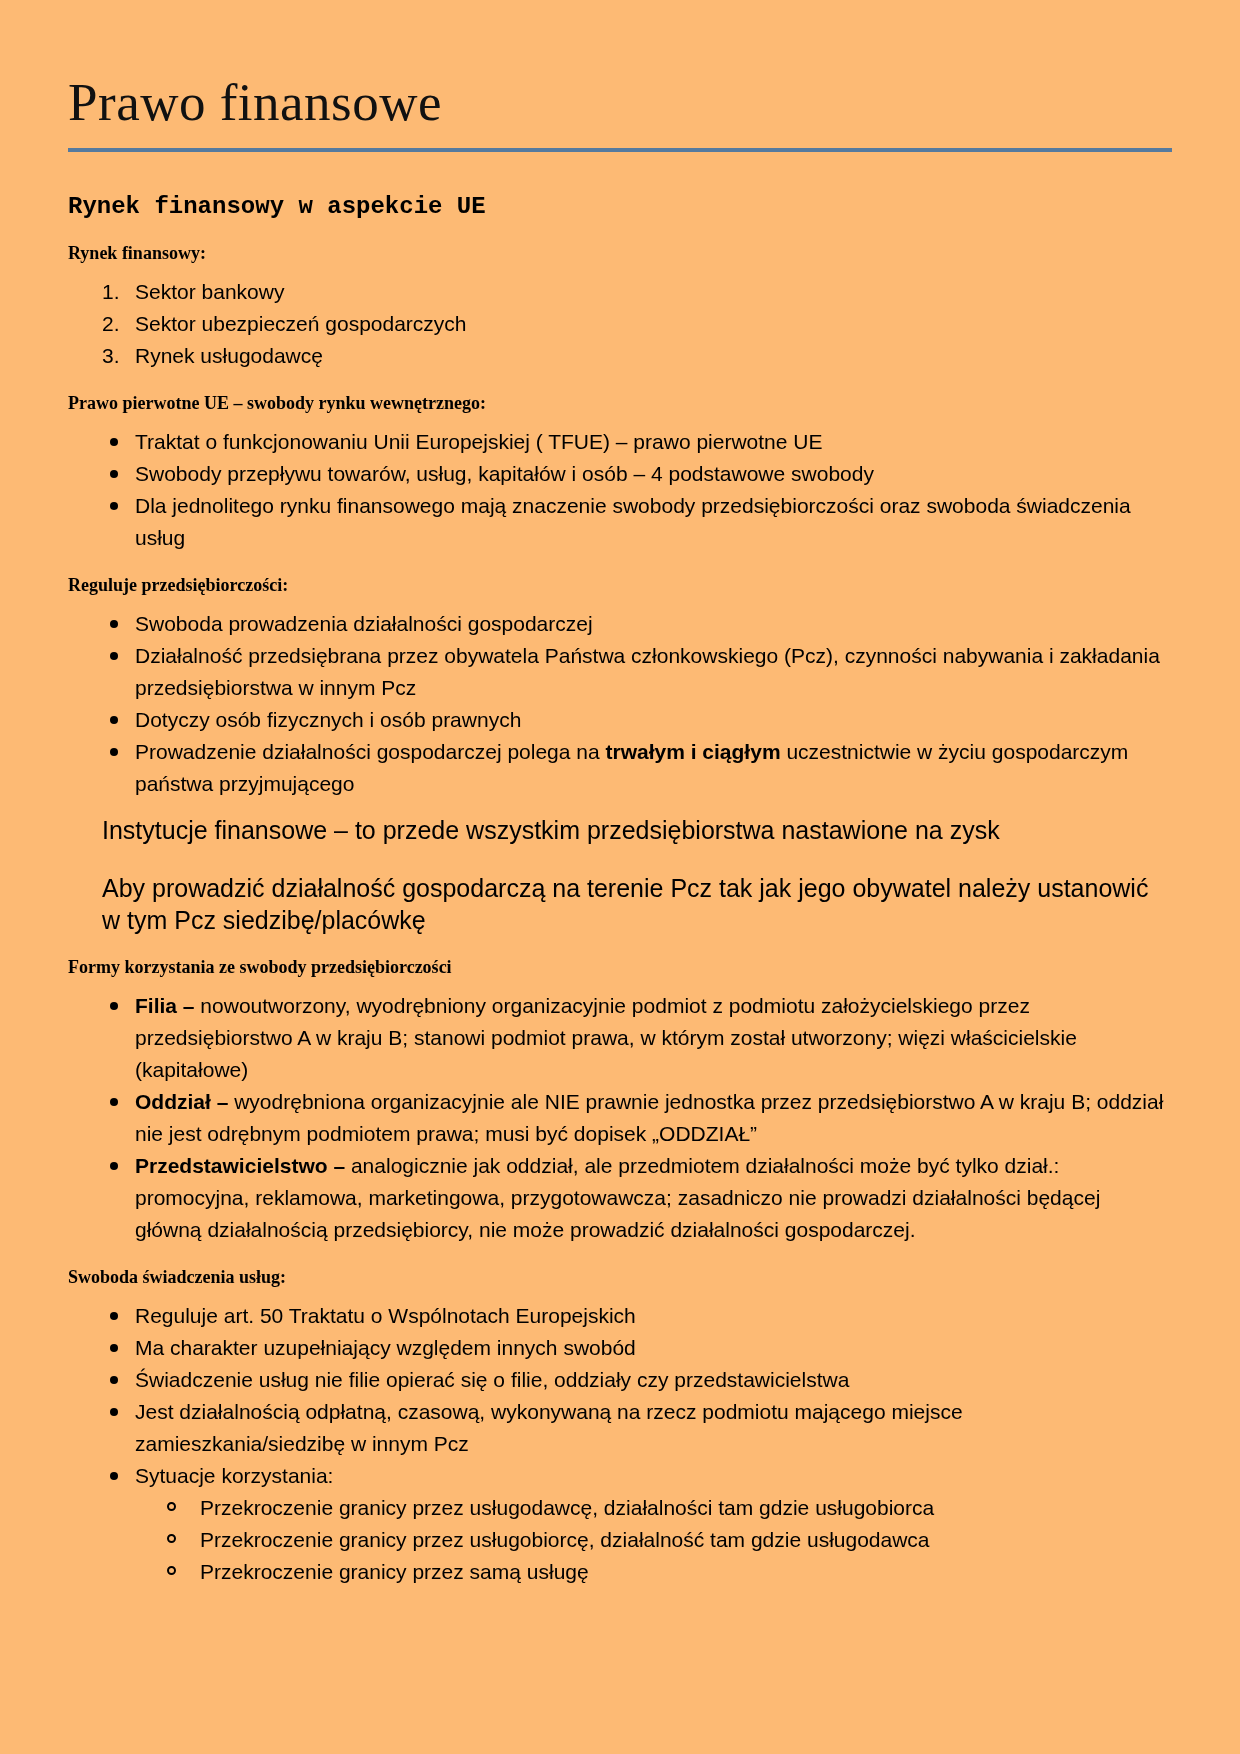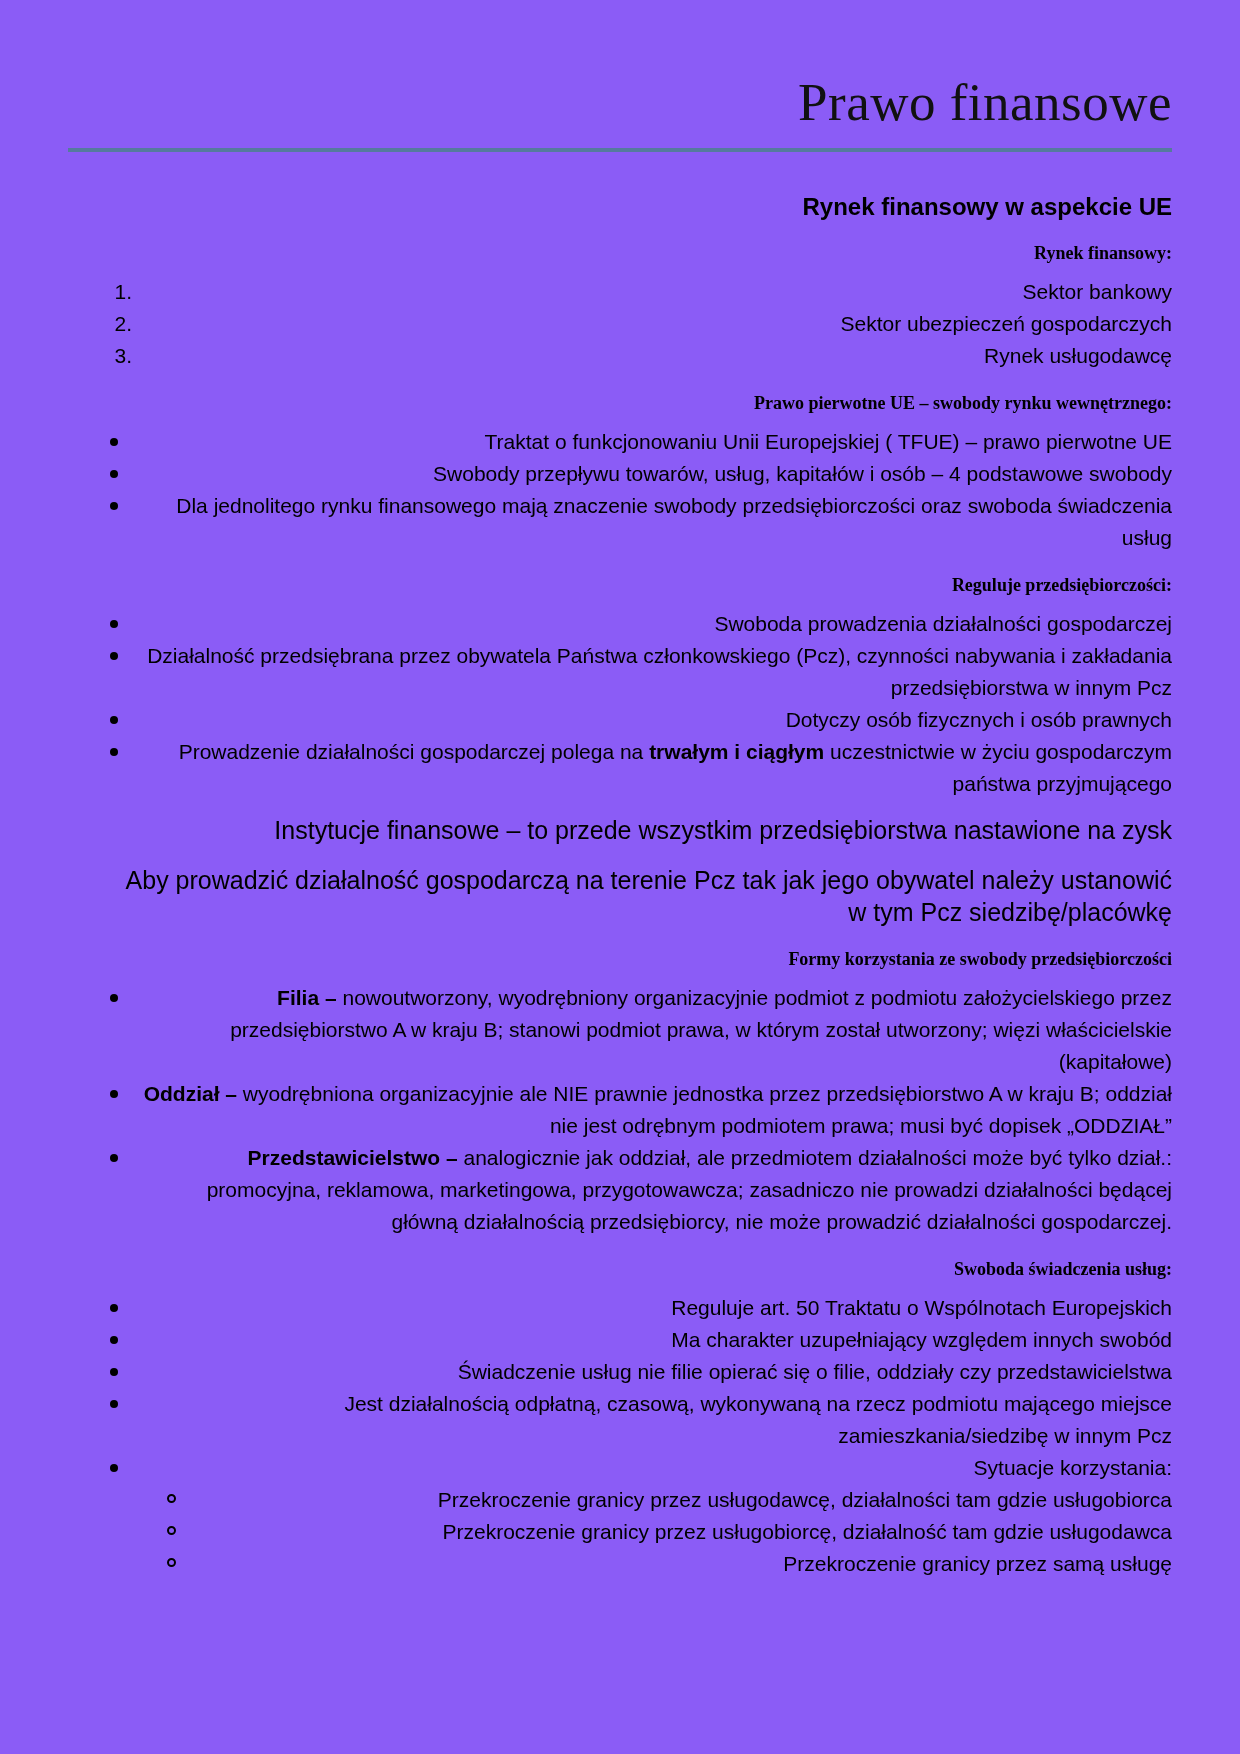--- a/index.html
+++ b/index.html
@@ -12,37 +12,36 @@
     height: 1754px;
     overflow: hidden;
     font-family: "Liberation Sans", sans-serif;
     color: #000000;
   }
   .page {
     box-sizing: border-box;
     width: 1240px;
     height: 1754px;
     padding: 72px 68px 0 68px;
-    background: #8b5cf6;
-    text-align: right;
+    background: #fdba74;
   }
   
   .doc-title {
     font-family: "Liberation Serif", "DejaVu Serif", serif;
     font-weight: 400;
     font-size: 53px;
     line-height: 60px;
     letter-spacing: 0.5px;
     color: #111111;
     margin: 0;
     padding-bottom: 16px;
     border-bottom: 4px solid #557a9e;
   }
   .doc-subtitle {
-    font-family: Liberation Sans, sans-serif;
+    font-family: Liberation Mono, monospace;
     font-weight: 700;
     font-size: 24px;
     line-height: 30px;
     margin: 40px 0 0 0;
     color: #000000;
   }
   
   h2.section-heading {
     font-family: "Liberation Serif", "DejaVu Serif", serif;
     font-weight: 700;
@@ -103,21 +102,21 @@
     border-radius: 50%;
     box-sizing: border-box;
   }
   .bold-seg { font-weight: 700; }
   
   p.doc-paragraph {
     margin: 14px 0 0 34px;
     font-size: 25px;
     line-height: 32px;
   }
-  p.doc-paragraph + p.doc-paragraph { margin-top: 18px; }
+  p.doc-paragraph + p.doc-paragraph { margin-top: 26px; }
 </style>
 </head>
 <body>
 
 <div class="page">
   <h1 class="doc-title">Prawo finansowe</h1>
   <div class="doc-subtitle">Rynek finansowy w aspekcie UE</div>
   <div id="sections">
       <section>
         <h2 class="section-heading">Rynek finansowy:</h2>

